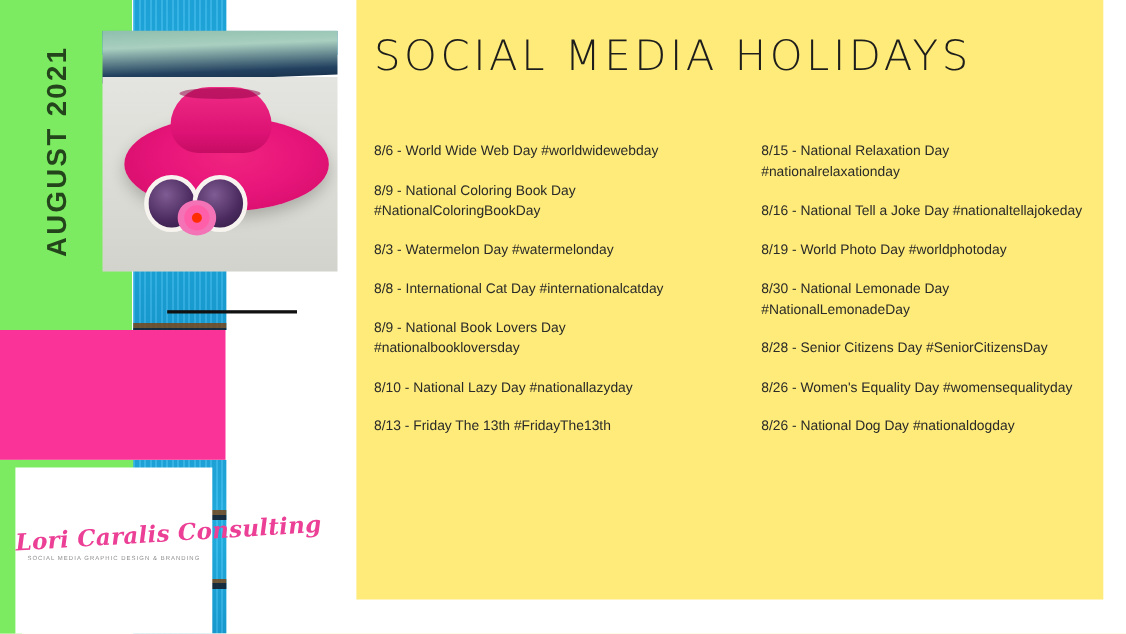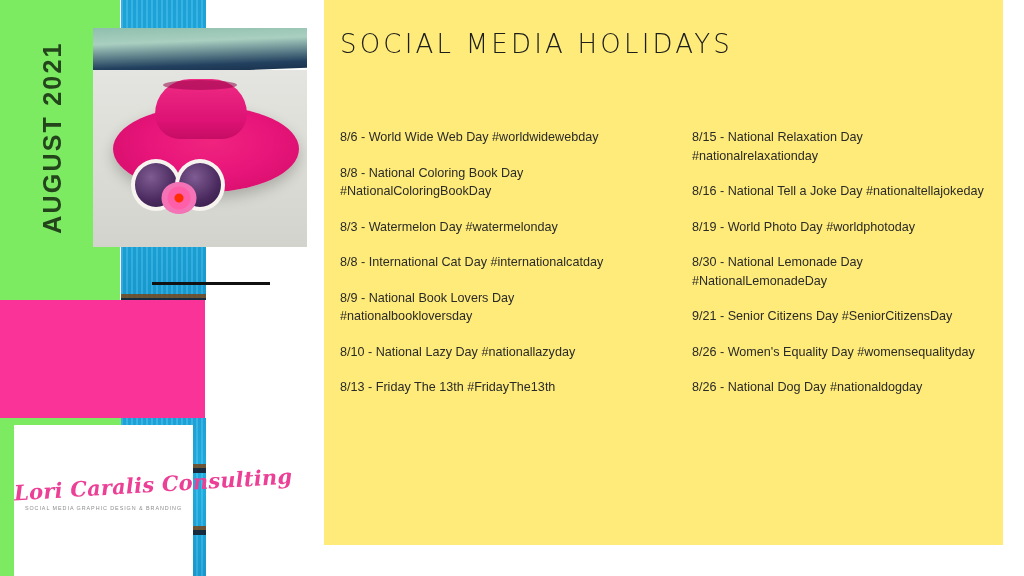--- a/index.html
+++ b/index.html
@@ -75,21 +75,21 @@
   }
 
   .pink-strip{position:absolute;left:0;top:300px;width:205px;height:118px;background:#fa3399;}
 
   .black-rule{position:absolute;left:152px;top:282px;width:118px;height:2.5px;background:#111111;}
 
   
   .yellow-panel{position:absolute;left:324px;top:0;width:679px;height:545px;background:#ffeb7a;}
   .panel-title{
     position:absolute;left:340px;top:29px;
-    font-size:26px;color:#1d1d1b;font-weight:300;letter-spacing:3.2px;
+    font-size:38px;color:#1d1d1b;font-weight:300;letter-spacing:3.2px;
     font-family:"DejaVu Sans","Liberation Sans",sans-serif;
   }
   .cols{position:absolute;left:340px;top:128px;width:650px;display:flex;gap:0;}
   .col{width:325px;}
   .col.right{padding-left:0;}
   .entry{
     font-size:12.6px;line-height:18.5px;color:#2a2a28;margin-bottom:17px;
     max-width:305px;
   }
   .col.right .entry{max-width:300px;margin-left:27px;}
@@ -139,31 +139,31 @@
     <div class="logo-script">Lori Caralis Consulting</div>
     <div class="logo-tag">SOCIAL MEDIA GRAPHIC DESIGN &amp; BRANDING</div>
   </div>
 
   <div class="yellow-panel"></div>
   <div class="panel-title">SOCIAL MEDIA HOLIDAYS</div>
 
   <div class="cols">
     <div class="col left">
       <div class="entry">8/6 - World Wide Web Day  #worldwidewebday</div>
-      <div class="entry">8/8 - National Coloring Book Day #NationalColoringBookDay</div>
+      <div class="entry">8/9 - National Coloring Book Day #NationalColoringBookDay</div>
       <div class="entry">8/3 - Watermelon Day  #watermelonday</div>
       <div class="entry">8/8 - International Cat Day #internationalcatday</div>
       <div class="entry">8/9 - National Book Lovers Day #nationalbookloversday</div>
       <div class="entry">8/10 - National Lazy Day #nationallazyday</div>
       <div class="entry">8/13 - Friday The 13th #FridayThe13th</div>
     </div>
     <div class="col right">
       <div class="entry">8/15 - National Relaxation Day #nationalrelaxationday</div>
       <div class="entry">8/16 - National Tell a Joke Day #nationaltellajokeday</div>
       <div class="entry">8/19 - World Photo Day #worldphotoday</div>
       <div class="entry">8/30 - National Lemonade Day #NationalLemonadeDay</div>
-      <div class="entry">9/21 - Senior Citizens Day #SeniorCitizensDay</div>
+      <div class="entry">8/28 - Senior Citizens Day #SeniorCitizensDay</div>
       <div class="entry">8/26 - Women's Equality Day #womensequalityday</div>
       <div class="entry">8/26 - National Dog Day #nationaldogday</div>
     </div>
   </div>
 
 </div>
 
 </body></html>

